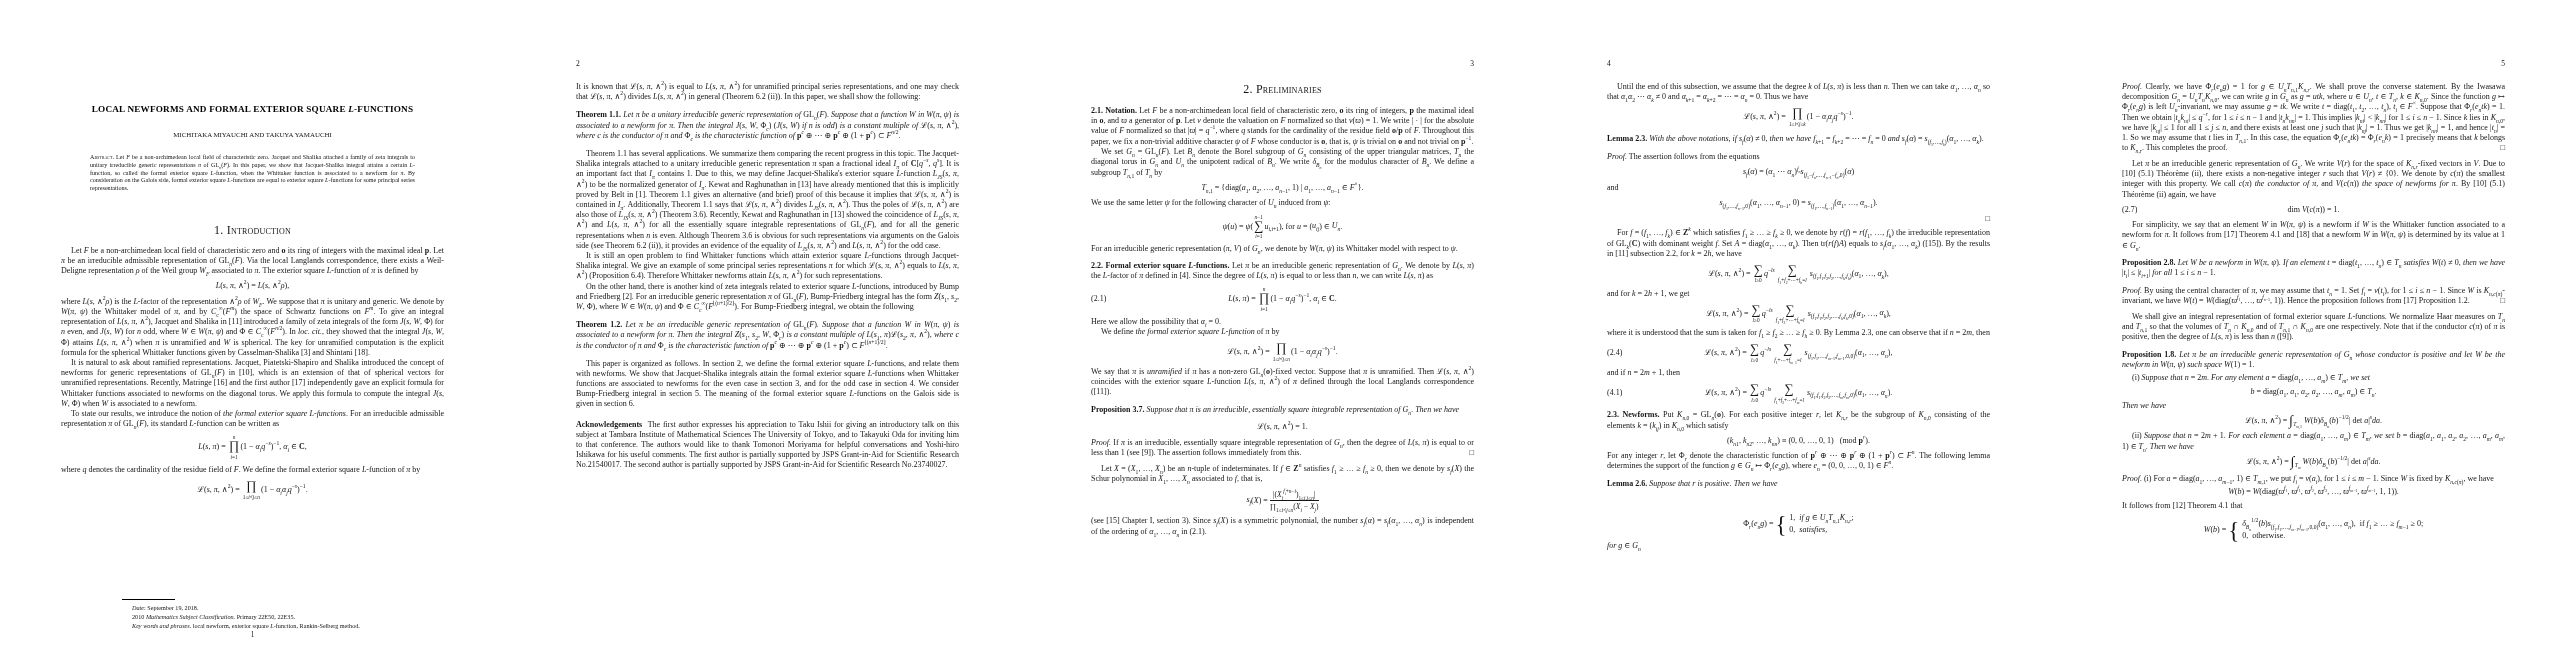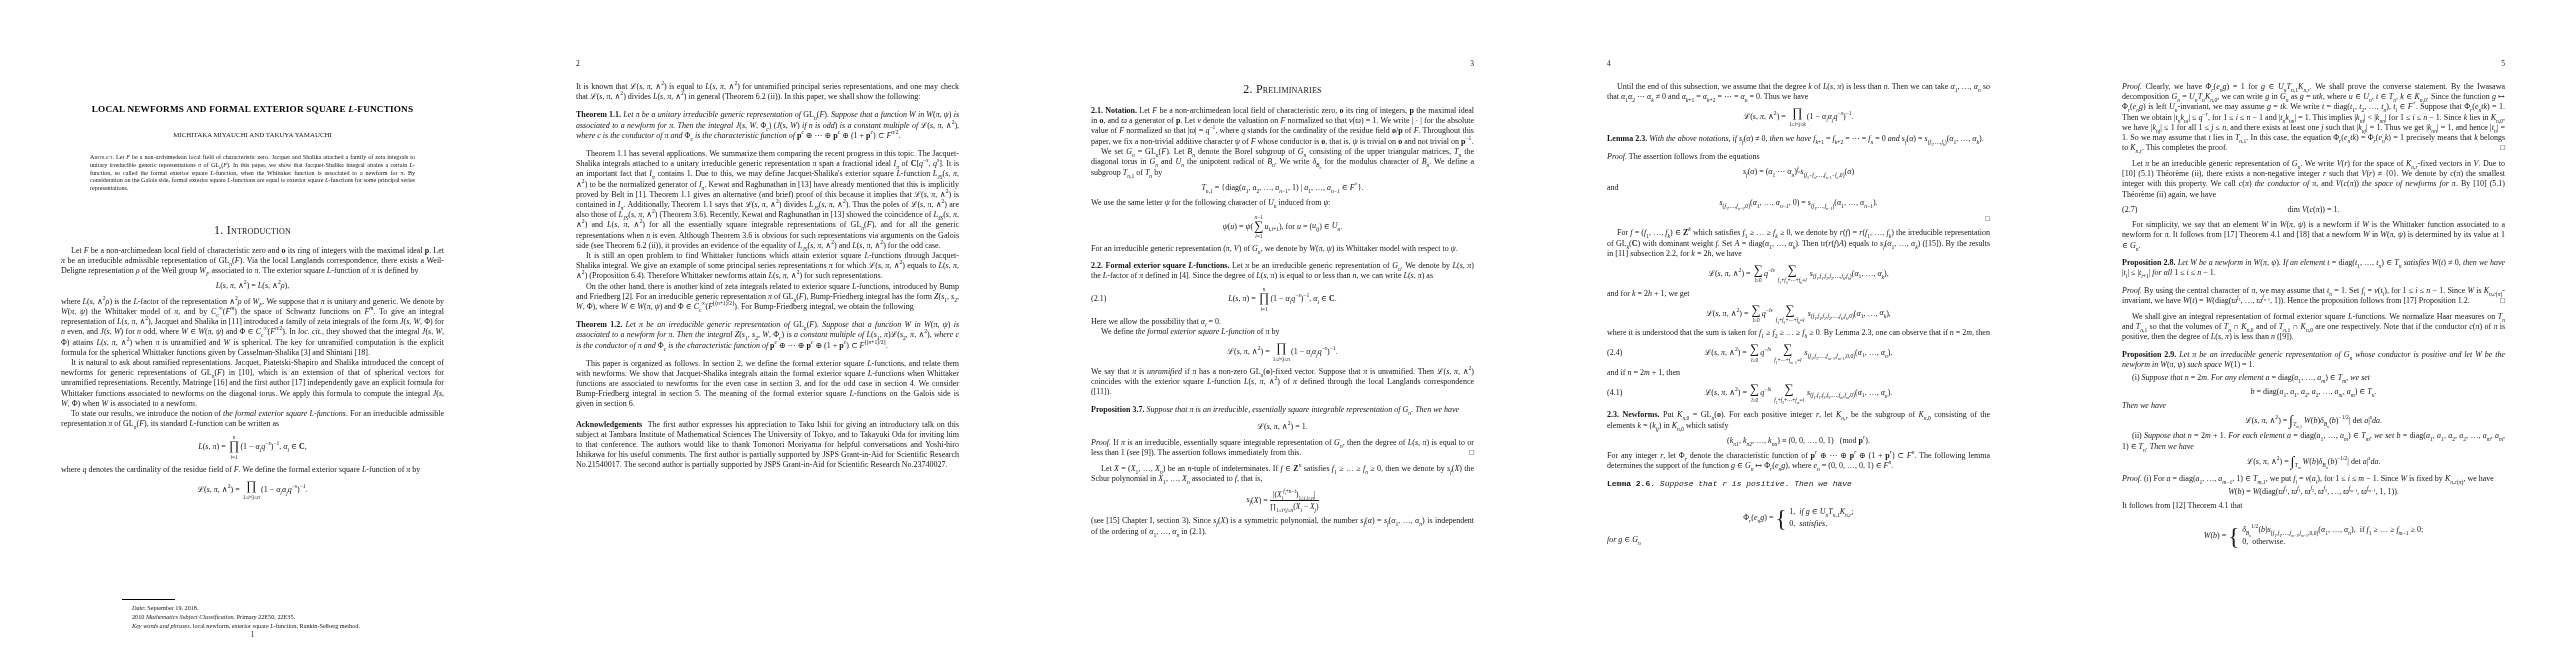--- a/index.html
+++ b/index.html
@@ -169,48 +169,48 @@
         <div class="eq"><span class="eqnum">(4.1)</span><span class="eqbody"><span class="scr">ℒ</span>(<i>s</i>, <i>π</i>, ∧<sup>2</sup>)  =  <span class="bigop">
               <span class="sym">∑</span>
               <span class="lo"><i>l</i>≥0</span>
             </span><i>q</i><sup>−<i>ls</i></sup> <span class="bigop">
               <span class="sym">∑</span>
               <span class="lo"><i>f</i><sub>1</sub>+<i>f</i><sub>2</sub>+⋯+<i>f<sub>m</sub></i>=<i>l</i></span>
             </span> <i>s</i><sub>(<i>f</i><sub>1</sub>,<i>f</i><sub>1</sub>,<i>f</i><sub>2</sub>,<i>f</i><sub>2</sub>,…,<i>f<sub>m</sub></i>,<i>f<sub>m</sub></i>,0)</sub>(<i>α</i><sub>1</sub>, …, <i>α<sub>n</sub></i>).</span></div>
         <div class="para" style="margin-top: 7.8px;"><b>2.3. Newforms.</b> Put <i>K</i><sub><i>n</i>,0</sub> = GL<sub><i>n</i></sub>(<span class="frak">o</span>).  For each positive integer <i>r</i>, let <i>K</i><sub><i>n</i>,<i>r</i></sub> be the subgroup of <i>K</i><sub><i>n</i>,0</sub> consisting of the elements <i>k</i> = (<i>k<sub>ij</sub></i>) in <i>K</i><sub><i>n</i>,0</sub> which satisfy</div>
         <div class="eq"><span class="eqbody">(<i>k</i><sub><i>n</i>1</sub>, <i>k</i><sub><i>n</i>2</sub>, …, <i>k<sub>nn</sub></i>) ≡ (0, 0, …, 0, 1)&nbsp;&nbsp;&nbsp;(mod <span class="frak">p</span><sup><i>r</i></sup>).</span></div>
         <div class="para">For any integer <i>r</i>, let Φ<sub><i>r</i></sub> denote the characteristic function of <span class="frak">p</span><sup><i>r</i></sup> ⊕ ⋯ ⊕ <span class="frak">p</span><sup><i>r</i></sup> ⊕ (1 + <span class="frak">p</span><sup><i>r</i></sup>) ⊂ <i>F<sup>n</sup></i>. The following lemma determines the support of the function <i>g</i> ∈ <i>G<sub>n</sub></i> ↦ Φ<sub><i>r</i></sub>(<i>e<sub>n</sub>g</i>), where <i>e<sub>n</sub></i> = (0, 0, …, 0, 1) ∈ <i>F<sup>n</sup></i>.</div>
-        <div class="thm" style="margin-top: 7.2px; margin-bottom: 18px; font-family: Liberation Mono, monospace;"><b>Lemma 2.6.</b> <i>Suppose that r is positive.  Then we have</i></div>
+        <div class="thm" style="margin-top: 7.2px; margin-bottom: 24px;"><b>Lemma 2.6.</b> <i>Suppose that r is positive.  Then we have</i></div>
         <div class="eq"><span class="eqbody">Φ<sub><i>r</i></sub>(<i>e<sub>n</sub>g</i>) = <span class="brace">{</span><span class="cases">
               <span>1,&nbsp;&nbsp;<i>if g</i> ∈ <i>U<sub>n</sub>T</i><sub><i>n</i>,1</sub><i>K</i><sub><i>n</i>,<i>r</i></sub>;</span>
               <span>0,&nbsp;&nbsp;<i>satisfies</i>,</span>
             </span></span></div>
         <div class="para"><i>for g</i> ∈ <i>G<sub>n</sub></i></div>
       </div>
     </div>
     <div class="page" style="left: 2061px;">
       <div class="pagenum right">5</div>
       <div class="inner">
         <div class="para"><i>Proof.</i> Clearly, we have Φ<sub><i>r</i></sub>(<i>e<sub>n</sub>g</i>) = 1 for <i>g</i> ∈ <i>U<sub>n</sub>T</i><sub><i>n</i>,1</sub><i>K</i><sub><i>n</i>,<i>r</i></sub>.  We shall prove the converse statement. By the Iwasawa decomposition <i>G<sub>n</sub></i> = <i>U<sub>n</sub>T<sub>n</sub>K</i><sub><i>n</i>,0</sub>, we can write <i>g</i> in <i>G<sub>n</sub></i> as <i>g</i> = <i>utk</i>, where <i>u</i> ∈ <i>U<sub>n</sub></i>, <i>t</i> ∈ <i>T<sub>n</sub></i>, <i>k</i> ∈ <i>K</i><sub><i>n</i>,0</sub>. Since the function <i>g</i> ↦ Φ<sub><i>r</i></sub>(<i>e<sub>n</sub>g</i>) is left <i>U<sub>n</sub></i>-invariant, we may assume <i>g</i> = <i>tk</i>. We write <i>t</i> = diag(<i>t</i><sub>1</sub>, <i>t</i><sub>2</sub>, …, <i>t<sub>n</sub></i>), <i>t<sub>i</sub></i> ∈ <i>F</i><sup>×</sup>. Suppose that Φ<sub><i>r</i></sub>(<i>e<sub>n</sub>tk</i>) = 1. Then we obtain |<i>t<sub>n</sub>k<sub>ni</sub></i>| ≤ <i>q</i><sup>−<i>r</i></sup>, for 1 ≤ <i>i</i> ≤ <i>n</i> − 1 and |<i>t<sub>n</sub>k<sub>nn</sub></i>| = 1.  This implies |<i>k<sub>ni</sub></i>| &lt; |<i>k<sub>nn</sub></i>| for 1 ≤ <i>i</i> ≤ <i>n</i> − 1.  Since <i>k</i> lies in <i>K</i><sub><i>n</i>,0</sub>, we have |<i>k<sub>nj</sub></i>| ≤ 1 for all 1 ≤ <i>j</i> ≤ <i>n</i>, and there exists at least one <i>j</i> such that |<i>k<sub>nj</sub></i>| = 1. Thus we get |<i>k<sub>nn</sub></i>| = 1, and hence |<i>t<sub>n</sub></i>| = 1.  So we may assume that <i>t</i> lies in <i>T</i><sub><i>n</i>,1</sub>.  In this case, the equation Φ<sub><i>r</i></sub>(<i>e<sub>n</sub>tk</i>) = Φ<sub><i>r</i></sub>(<i>e<sub>n</sub>k</i>) = 1 precisely means that <i>k</i> belongs to <i>K</i><sub><i>n</i>,<i>r</i></sub>.  This completes the proof.<span class="qed">□</span></div>
         <div class="para ind" style="margin-top: 5.6px;">Let <i>π</i> be an irreducible generic representation of <i>G<sub>n</sub></i>.  We write <i>V</i>(<i>r</i>) for the space of <i>K</i><sub><i>n</i>,<i>r</i></sub>-fixed vectors in <i>V</i>.  Due to [10] (5.1) Théorème (ii), there exists a non-negative integer <i>r</i> such that <i>V</i>(<i>r</i>) ≠ {0}.  We denote by <i>c</i>(<i>π</i>) the smallest integer with this property.  We call <i>c</i>(<i>π</i>) <i>the conductor of π</i>, and <i>V</i>(<i>c</i>(<i>π</i>)) <i>the space of newforms for π</i>. By [10] (5.1) Théorème (ii) again, we have</div>
         <div class="eq"><span class="eqnum">(2.7)</span><span class="eqbody">dim <i>V</i>(<i>c</i>(<i>π</i>)) = 1.</span></div>
         <div class="para ind">For simplicity, we say that an element <i>W</i> in <i>W</i>(<i>π</i>, <i>ψ</i>) is a newform if <i>W</i> is the Whittaker function associated to a newform for <i>π</i>.  It follows from [17] Theorem 4.1 and [18] that a newform <i>W</i> in <i>W</i>(<i>π</i>, <i>ψ</i>) is determined by its value at 1 ∈ <i>G<sub>n</sub></i>.</div>
         <div class="thm" style="margin-top: 7.2px; margin-bottom: 7.2px;"><b>Proposition 2.8.</b> <i>Let W be a newform in W</i>(<i>π</i>, <i>ψ</i>). <i>If an element t</i> = diag(<i>t</i><sub>1</sub>, …, <i>t<sub>n</sub></i>) ∈ <i>T<sub>n</sub></i> <i>satisfies W</i>(<i>t</i>) ≠ 0, <i>then we have</i> |<i>t<sub>i</sub></i>| ≤ |<i>t</i><sub><i>i</i>+1</sub>| <i>for all</i> 1 ≤ <i>i</i> ≤ <i>n</i> − 1.</div>
         <div class="para"><i>Proof.</i> By using the central character of <i>π</i>, we may assume that <i>t<sub>n</sub></i> = 1.  Set <i>f<sub>i</sub></i> = <i>ν</i>(<i>t<sub>i</sub></i>), for 1 ≤ <i>i</i> ≤ <i>n</i> − 1.  Since <i>W</i> is <i>K</i><sub><i>n</i>,<i>c</i>(<i>π</i>)</sub>-invariant, we have <i>W</i>(<i>t</i>) = <i>W</i>(diag(<i>ϖ</i><sup><i>f</i><sub>1</sub></sup>, …, <i>ϖ</i><sup><i>f</i><sub><i>n</i>−1</sub></sup>, 1)). Hence the proposition follows from [17] Proposition 1.2.<span class="qed">□</span></div>
         <div class="para ind" style="margin-top: 5.6px;">We shall give an integral representation of formal exterior square <i>L</i>-functions.  We normalize Haar measures on <i>T<sub>n</sub></i> and <i>T</i><sub><i>n</i>,1</sub> so that the volumes of <i>T<sub>n</sub></i> ∩ <i>K</i><sub><i>n</i>,0</sub> and of <i>T</i><sub><i>n</i>,1</sub> ∩ <i>K</i><sub><i>n</i>,0</sub> are one respectively.  Note that if the conductor <i>c</i>(<i>π</i>) of <i>π</i> is positive, then the degree of <i>L</i>(<i>s</i>, <i>π</i>) is less than <i>n</i> ([9]).</div>
-        <div class="thm" style="margin-top: 7.2px; margin-bottom: 3.3px;"><b>Proposition 2.9.</b> <i>Let π be an irreducible generic representation of G<sub>n</sub> whose conductor is positive and let W be the newform in W</i>(<i>π</i>, <i>ψ</i>) <i>such space W</i>(1) = 1.</div>
+        <div class="thm" style="margin-top: 7.2px; margin-bottom: 3.3px;"><b>Proposition 1.8.</b> <i>Let π be an irreducible generic representation of G<sub>n</sub> whose conductor is positive and let W be the newform in W</i>(<i>π</i>, <i>ψ</i>) <i>such space W</i>(1) = 1.</div>
         <div class="para ind">(i) <i>Suppose that n</i> = 2<i>m</i>. <i>For any element a</i> = diag(<i>a</i><sub>1</sub>, …, <i>a<sub>m</sub></i>) ∈ <i>T<sub>m</sub></i>, <i>we set</i></div>
         <div class="eq" style="margin-top: 3.3px; margin-bottom: 3.3px;"><span class="eqbody"><i>b</i> = diag(<i>a</i><sub>1</sub>, <i>a</i><sub>1</sub>, <i>a</i><sub>2</sub>, <i>a</i><sub>2</sub>, …, <i>a<sub>m</sub></i>, <i>a<sub>m</sub></i>) ∈ <i>T<sub>n</sub></i>.</span></div>
         <div class="para"><i>Then we have</i></div>
         <div class="eq" style="margin-top: 3.3px; margin-bottom: 3.3px;"><span class="eqbody"><span class="scr">ℒ</span>(<i>s</i>, <i>π</i>, ∧<sup>2</sup>)  =  <span class="int">∫</span><sub><i>T</i><sub><i>m</i>,1</sub></sub> <i>W</i>(<i>b</i>)<i>δ</i><sub><i>B<sub>n</sub></i></sub>(<i>b</i>)<sup>−1/2</sup>| det <i>a</i>|<sup><i>s</i></sup><i>da</i>.</span></div>
         <div class="para ind">(ii) <i>Suppose that n</i> = 2<i>m</i> + 1.  <i>For each element a</i> = diag(<i>a</i><sub>1</sub>, …, <i>a<sub>m</sub></i>) ∈ <i>T<sub>m</sub></i>, <i>we set b</i> = diag(<i>a</i><sub>1</sub>, <i>a</i><sub>1</sub>, <i>a</i><sub>2</sub>, <i>a</i><sub>2</sub>, …, <i>a<sub>m</sub></i>, <i>a<sub>m</sub></i>, 1) ∈ <i>T<sub>n</sub></i>. <i>Then we have</i></div>
         <div class="eq" style="margin-top: 3.3px; margin-bottom: 3.3px;"><span class="eqbody"><span class="scr">ℒ</span>(<i>s</i>, <i>π</i>, ∧<sup>2</sup>)  =  <span class="int">∫</span><sub><i>T<sub>m</sub></i></sub> <i>W</i>(<i>b</i>)<i>δ</i><sub><i>B<sub>n</sub></i></sub>(<i>b</i>)<sup>−1/2</sup>| det <i>a</i>|<sup><i>s</i></sup><i>da</i>.</span></div>
         <div class="para" style="margin-top: 4.4px;"><i>Proof.</i> (i) For <i>a</i> = diag(<i>a</i><sub>1</sub>, …, <i>a</i><sub><i>m</i>−1</sub>, 1) ∈ <i>T</i><sub><i>m</i>,1</sub>, we put <i>f<sub>i</sub></i> = <i>ν</i>(<i>a<sub>i</sub></i>), for 1 ≤ <i>i</i> ≤ <i>m</i> − 1.  Since <i>W</i> is fixed by <i>K</i><sub><i>n</i>,<i>c</i>(<i>π</i>)</sub>, we have</div>
         <div class="eq" style="margin-top: 3.3px; margin-bottom: 3.3px;"><span class="eqbody"><i>W</i>(<i>b</i>) = <i>W</i>(diag(<i>ϖ</i><sup><i>f</i><sub>1</sub></sup>, <i>ϖ</i><sup><i>f</i><sub>1</sub></sup>, <i>ϖ</i><sup><i>f</i><sub>2</sub></sup>, <i>ϖ</i><sup><i>f</i><sub>2</sub></sup>, …, <i>ϖ</i><sup><i>f</i><sub><i>m</i>−1</sub></sup>, <i>ϖ</i><sup><i>f</i><sub><i>m</i>−1</sub></sup>, 1, 1)).</span></div>
         <div class="para">It follows from [12] Theorem 4.1 that</div>
-        <div class="eq" style="margin-top: 14px;"><span class="eqbody"><i>W</i>(<i>b</i>) = <span class="brace">{</span><span class="cases">
+        <div class="eq" style="margin-top: 8px;"><span class="eqbody"><i>W</i>(<i>b</i>) = <span class="brace">{</span><span class="cases">
               <span><i>δ</i><sub><i>B<sub>n</sub></i></sub><sup>1/2</sup>(<i>b</i>)<i>s</i><sub>(<i>f</i><sub>1</sub>,<i>f</i><sub>1</sub>,…,<i>f</i><sub><i>m</i>−1</sub>,<i>f</i><sub><i>m</i>−1</sub>,0,0)</sub>(<i>α</i><sub>1</sub>, …, <i>α<sub>n</sub></i>),&nbsp;&nbsp;if <i>f</i><sub>1</sub> ≥ … ≥ <i>f</i><sub><i>m</i>−1</sub> ≥ 0;</span>
               <span>0,&nbsp;&nbsp;otherwise.</span>
             </span></span></div>
       </div>
     </div>
   </div>
 
 
 </body></html>

